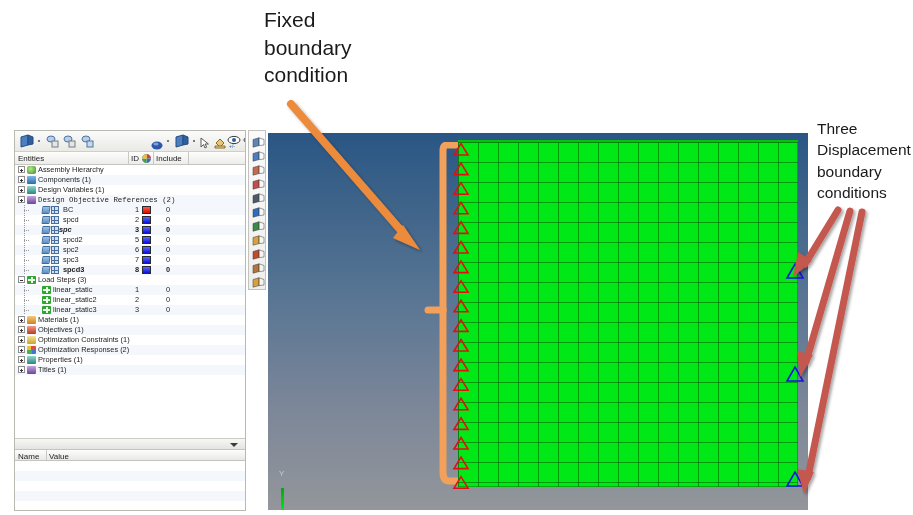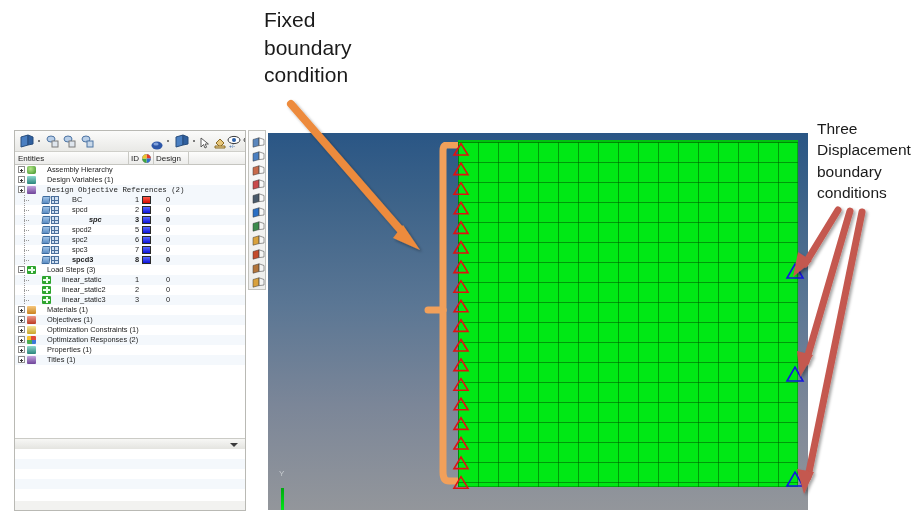--- a/index.html
+++ b/index.html
@@ -82,21 +82,21 @@
   }
   .trow {
     position: relative;
     height: 10px;
     font-size: 7.4px;
     line-height: 10px;
     color: #1d1d1d;
     white-space: nowrap;
   }
   .trow.alt { background: #f4f8fc; }
-  .trow .lbl { position: absolute; left: 0; top: 0; margin-left: 9px; }
+  .trow .lbl { position: absolute; left: 0; top: 0; }
   .trow .idv { position: absolute; text-align: right; width: 14px; }
   .trow .incv { position: absolute; }
   .trow.bold .lbl, .trow.bold .idv, .trow.bold .incv { font-weight: bold; }
 
   
   .exp {
     position: absolute;
     width: 7px; height: 7px;
     top: 1px;
     border: 1px solid #8e8e8e;
@@ -349,29 +349,34 @@
     <span class="hcell" style="left:127px;top:2px">
       <svg width="9" height="9" viewBox="0 0 9 9">
         <circle cx="4.5" cy="4.5" r="4.2" fill="#fff" stroke="#555" stroke-width="0.6"></circle>
         <path d="M4.5 4.5 L4.5 0.3 A4.2 4.2 0 0 1 8.7 4.5 Z" fill="#e23b2b"></path>
         <path d="M4.5 4.5 L8.7 4.5 A4.2 4.2 0 0 1 4.5 8.7 Z" fill="#2e6fd0"></path>
         <path d="M4.5 4.5 L4.5 8.7 A4.2 4.2 0 0 1 0.3 4.5 Z" fill="#3fa63f"></path>
         <path d="M4.5 4.5 L0.3 4.5 A4.2 4.2 0 0 1 4.5 0.3 Z" fill="#ecc52b"></path>
       </svg>
     </span>
     <span class="hdiv" style="left:138px"></span>
-    <span class="hcell" style="left:141px">Design</span>
+    <span class="hcell" style="left:141px">Include</span>
     <span class="hdiv" style="left:173px"></span>
   </div>
 
   <div id="tree-body">
       <div class="trow">
         <span class="exp" style="left: 3px;"></span>
         <span class="tico ic-green" style="left: 12px;"></span>
         <span class="lbl" style="left: 23px;">Assembly Hierarchy</span>
+      </div>
+      <div class="trow alt">
+        <span class="exp" style="left: 3px;"></span>
+        <span class="tico ic-blue" style="left: 12px;"></span>
+        <span class="lbl" style="left: 23px;">Components (1)</span>
       </div>
       <div class="trow">
         <span class="exp" style="left: 3px;"></span>
         <span class="tico ic-teal" style="left: 12px;"></span>
         <span class="lbl" style="left: 23px;">Design Variables (1)</span>
       </div>
       <div class="trow alt">
         <span class="exp" style="left: 3px;"></span>
         <span class="tico ic-purple" style="left: 12px;"></span>
         <span class="lbl" style="left: 23px; font-family: Liberation Mono, monospace;">Design Objective References (2)</span>
@@ -394,21 +399,21 @@
         <span class="lbl" style="left: 48px;">spcd</span>
         <span class="idv" style="left: 110px;">2</span>
         <span class="swatch blue" style="left: 127px;"></span>
         <span class="incv" style="left: 151px;">0</span>
       </div>
       <div class="trow alt bold">
         <span class="tline-h" style="left: 9px; top: 5px; width: 6px;"></span>
         <span class="tline-v" style="left: 9px; top: 0px; height: 10px;"></span>
         <span class="tico ic-folder" style="left: 27px; width: 8px;"></span>
         <span class="tico ic-grid" style="left: 36px; width: 8px;"></span>
-        <span class="lbl" style="left: 65px; font-style: italic;">spc</span>
+        <span class="lbl" style="left: 44px; font-style: italic;">spc</span>
         <span class="idv" style="left: 110px;">3</span>
         <span class="swatch blue" style="left: 127px;"></span>
         <span class="incv" style="left: 151px;">0</span>
       </div>
       <div class="trow">
         <span class="tline-h" style="left: 9px; top: 5px; width: 6px;"></span>
         <span class="tline-v" style="left: 9px; top: 0px; height: 10px;"></span>
         <span class="tico ic-folder" style="left: 27px; width: 8px;"></span>
         <span class="tico ic-grid" style="left: 36px; width: 8px;"></span>
         <span class="lbl" style="left: 48px;">spcd2</span>
@@ -504,20 +509,25 @@
         <span class="exp" style="left: 3px;"></span>
         <span class="tico ic-purple" style="left: 12px;"></span>
         <span class="lbl" style="left: 23px;">Titles (1)</span>
       </div>
     </div>
 
   <div id="tree-foot">
     <span class="caret"></span>
   </div>
 
+  <div id="nv-header">
+    <span class="hcell" style="left:3px">Name</span>
+    <span class="hdiv" style="left:31px"></span>
+    <span class="hcell" style="left:34px">Value</span>
+  </div>
   <div id="nv-body">
     <div class="nvrow"></div>
     <div class="nvrow alt"></div>
     <div class="nvrow"></div>
     <div class="nvrow alt"></div>
     <div class="nvrow"></div>
   </div>
 </div>
 
 <div id="side-strip">

